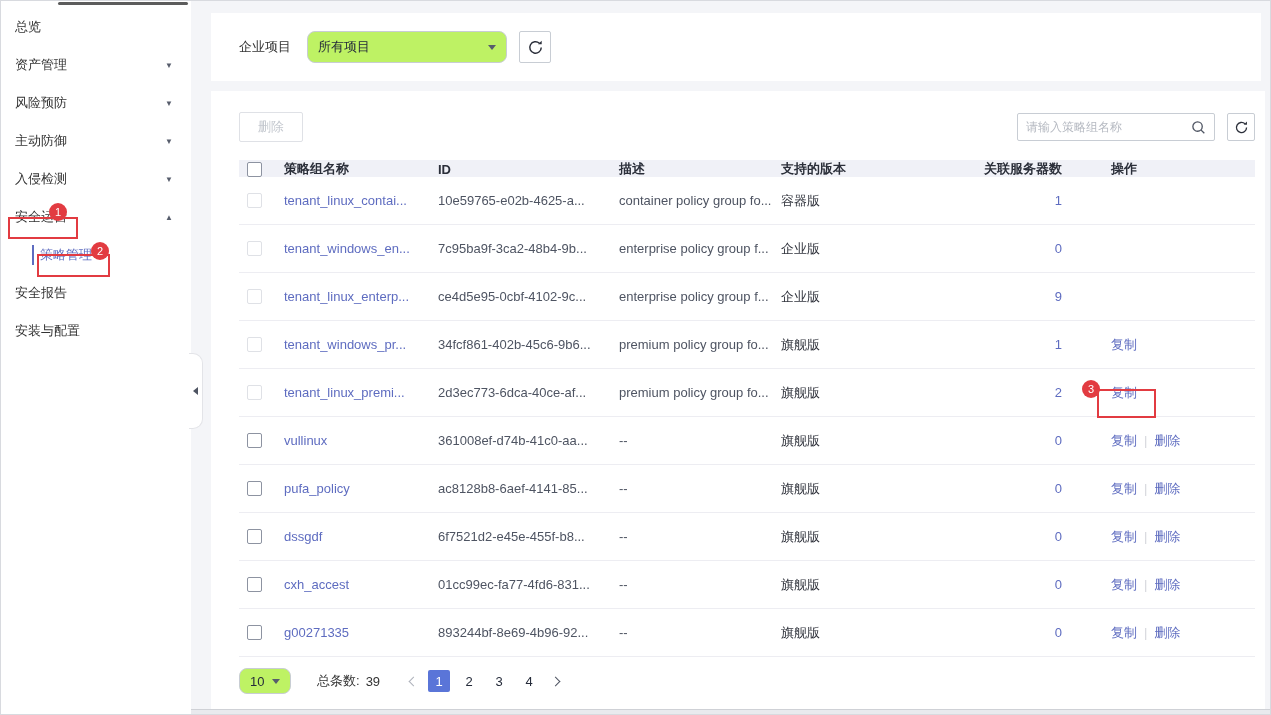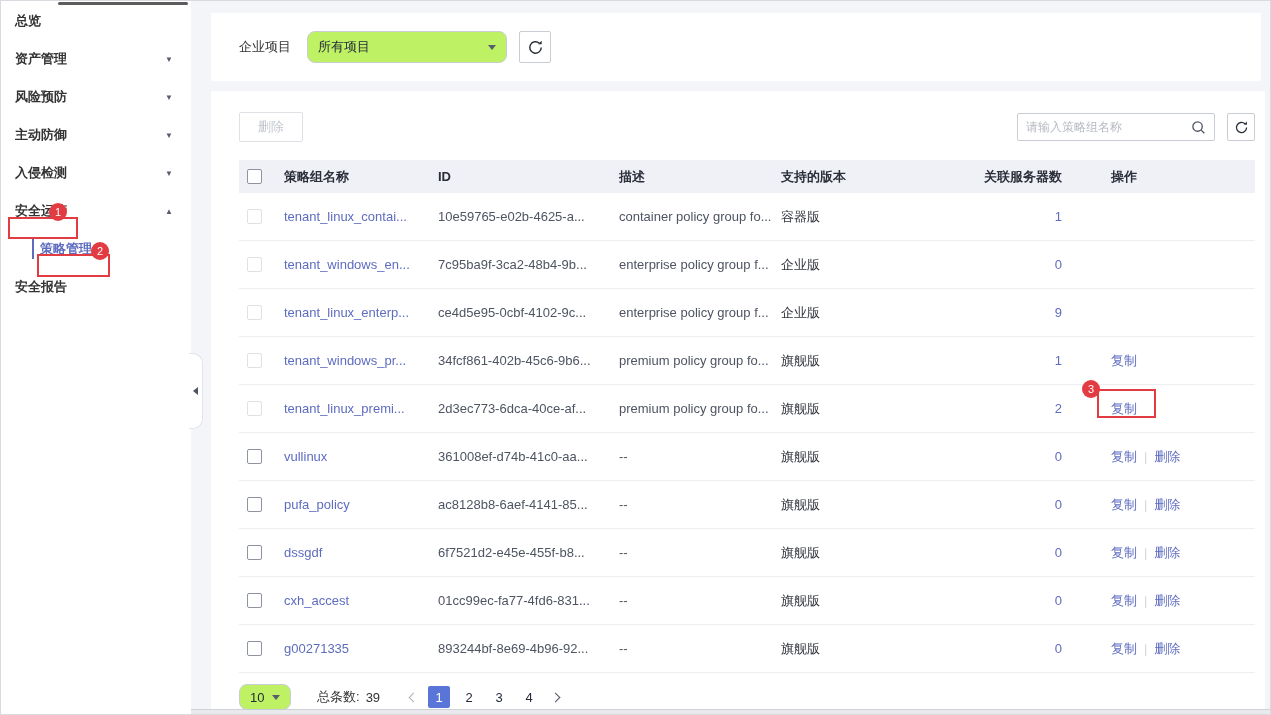--- a/index.html
+++ b/index.html
@@ -9,21 +9,21 @@
     font-size:13px; color:#333; position:relative; overflow:hidden;
     background:#fff; border:1px solid #d8dadf;
   }
   
   .content-bg { position:absolute; left:190px; top:0; right:0; bottom:0; background:var(--pagebg,#f4f5f8); }
   .bottom-bar { position:absolute; left:0; right:0; bottom:0; height:5px; background:#e9eaee; border-top:1px solid #cfd1d6; }
 
   
   .sidebar { position:absolute; left:0; top:0; width:190px; height:100%; background:#fff; z-index:2; }
   .sidebar-top-marker { position:absolute; left:57px; top:1px; width:130px; height:3px; background:#5c5c5c; border-radius:2px; }
-  .nav { padding-top:1px;font-weight:bold; }
+  .nav { padding-top:7px; }
   .nav-item { height:38px; display:flex; align-items:center; padding:0 18px 0 14px; cursor:pointer; position:relative; color:#333; }
   .nav-item .nav-label { flex:0 0 auto; }
   .nav-item .arrow { margin-left:auto; font-size:8px; color:#575d6c; }
   .nav-item.child { padding-left:39px; }
   .nav-item.child .selbar { position:absolute; left:31px; top:9px; width:2px; height:20px; background:var(--link,#5e6cc0); }
   .nav-item.selected .nav-label { color:var(--link,#5e6cc0); }
 
   
   .collapse-handle { position:absolute; left:188px; top:352px; width:14px; height:76px; background:#fff;
     border:1px solid #e3e4e8; border-left:none; border-radius:0 10px 10px 0; z-index:3; cursor:pointer;
@@ -49,21 +49,21 @@
   .btn { height:30px; padding:0 18px; border:1px solid #dfe1e6; border-radius:2px; background:#fff; font-size:13px; }
   .btn.disabled { color:#c3c7cе; color:#c3c7ce; cursor:default; }
   .toolbar-right { margin-left:auto; display:flex; align-items:center; }
   .search-box { width:198px; height:28px; border:1px solid #c8cdd4; border-radius:2px; display:flex; align-items:center; background:#fff; }
   .search-box input { flex:1; border:none; outline:none; padding:0 8px; font-size:12px; font-family:inherit; color:#333; min-width:0; }
   .search-box input::placeholder { color:#b6bac2; }
   .search-box .search-icon { flex:0 0 auto; margin-right:8px; display:flex; }
 
   
   .grid-row { display:grid; grid-template-columns:45px 154px 181px 162px 130px 155px 1fr; align-items:center; }
-  .thead { background:var(--thbg,#f0f1f7); height:33px; font-weight:bold; color:#2b2f3a; }
+  .thead { background:var(--thbg,#f0f1f7); height:17px; font-weight:bold; color:#2b2f3a; }
   .trow { height:48px; border-bottom:1px solid #ededf2; }
   .cell-op { padding-left:45px; }
   .cell-servers { text-align:right; padding-right:4px; }
   .chk { width:15px; height:15px; border:1px solid #8d93a1; border-radius:2px; background:#fff; margin-left:8px; cursor:pointer; }
   .chk.dim { border-color:#dfe1e6; }
   .link { color:var(--link,#5e6cc0); cursor:pointer; text-decoration:none; }
   .cell-id, .cell-desc { color:#4e5462; }
   .cell-version { color:#30333c; }
   .op-sep { color:#d4d6dc; margin:0 7px; }
 
@@ -123,20 +123,23 @@
       <div class="nav-item">
         <span class="nav-label">安全运营</span>
         <span class="arrow">▲</span>
       </div>
       <div class="nav-item child selected">
         <span class="selbar"></span>
         <span class="nav-label">策略管理</span>
       </div>
       <div class="nav-item">
         <span class="nav-label">安全报告</span>
+      </div>
+      <div class="nav-item">
+        <span class="nav-label">安装与配置</span>
       </div>
     </nav>
 </aside>
 
 <div class="collapse-handle">
   <span class="tri"></span>
 </div>
 
 <section class="filter-card">
   <span class="filter-label">企业项目</span>

